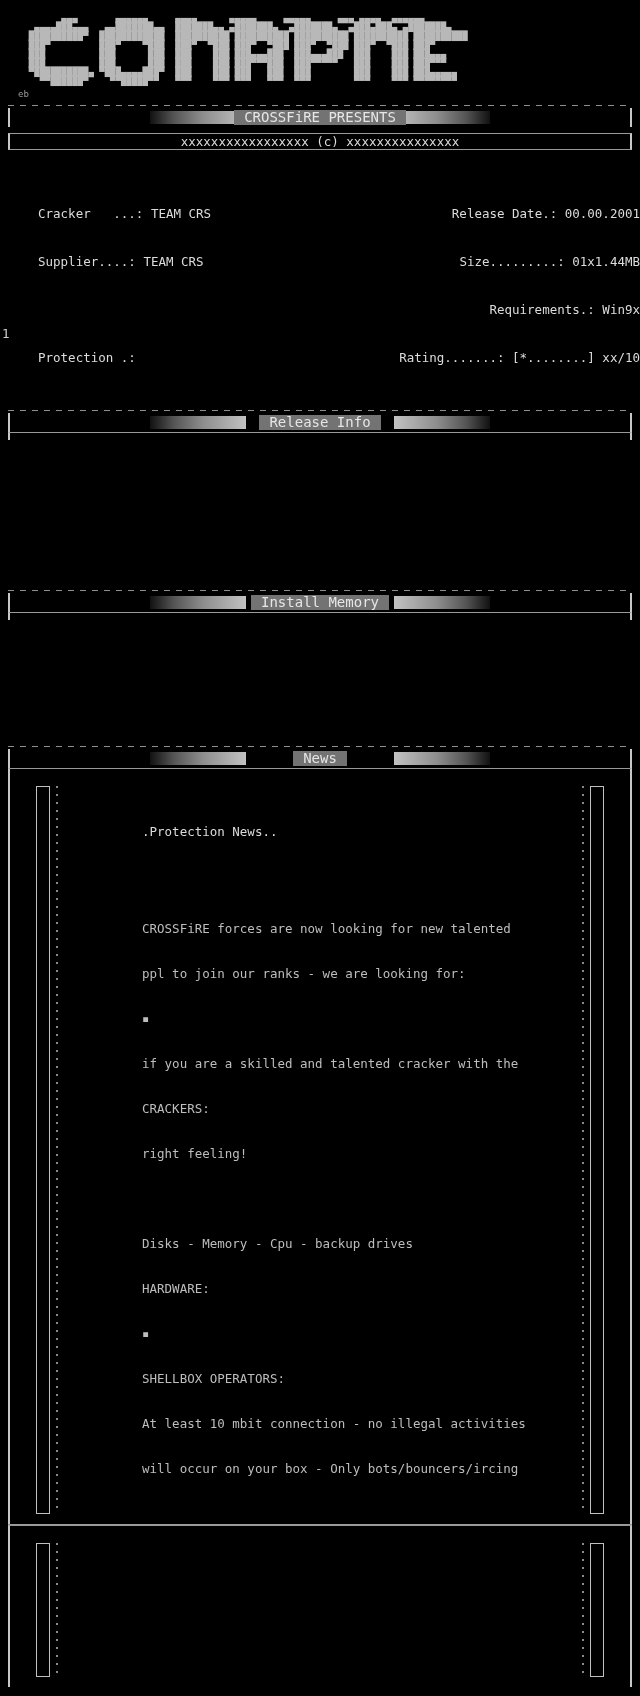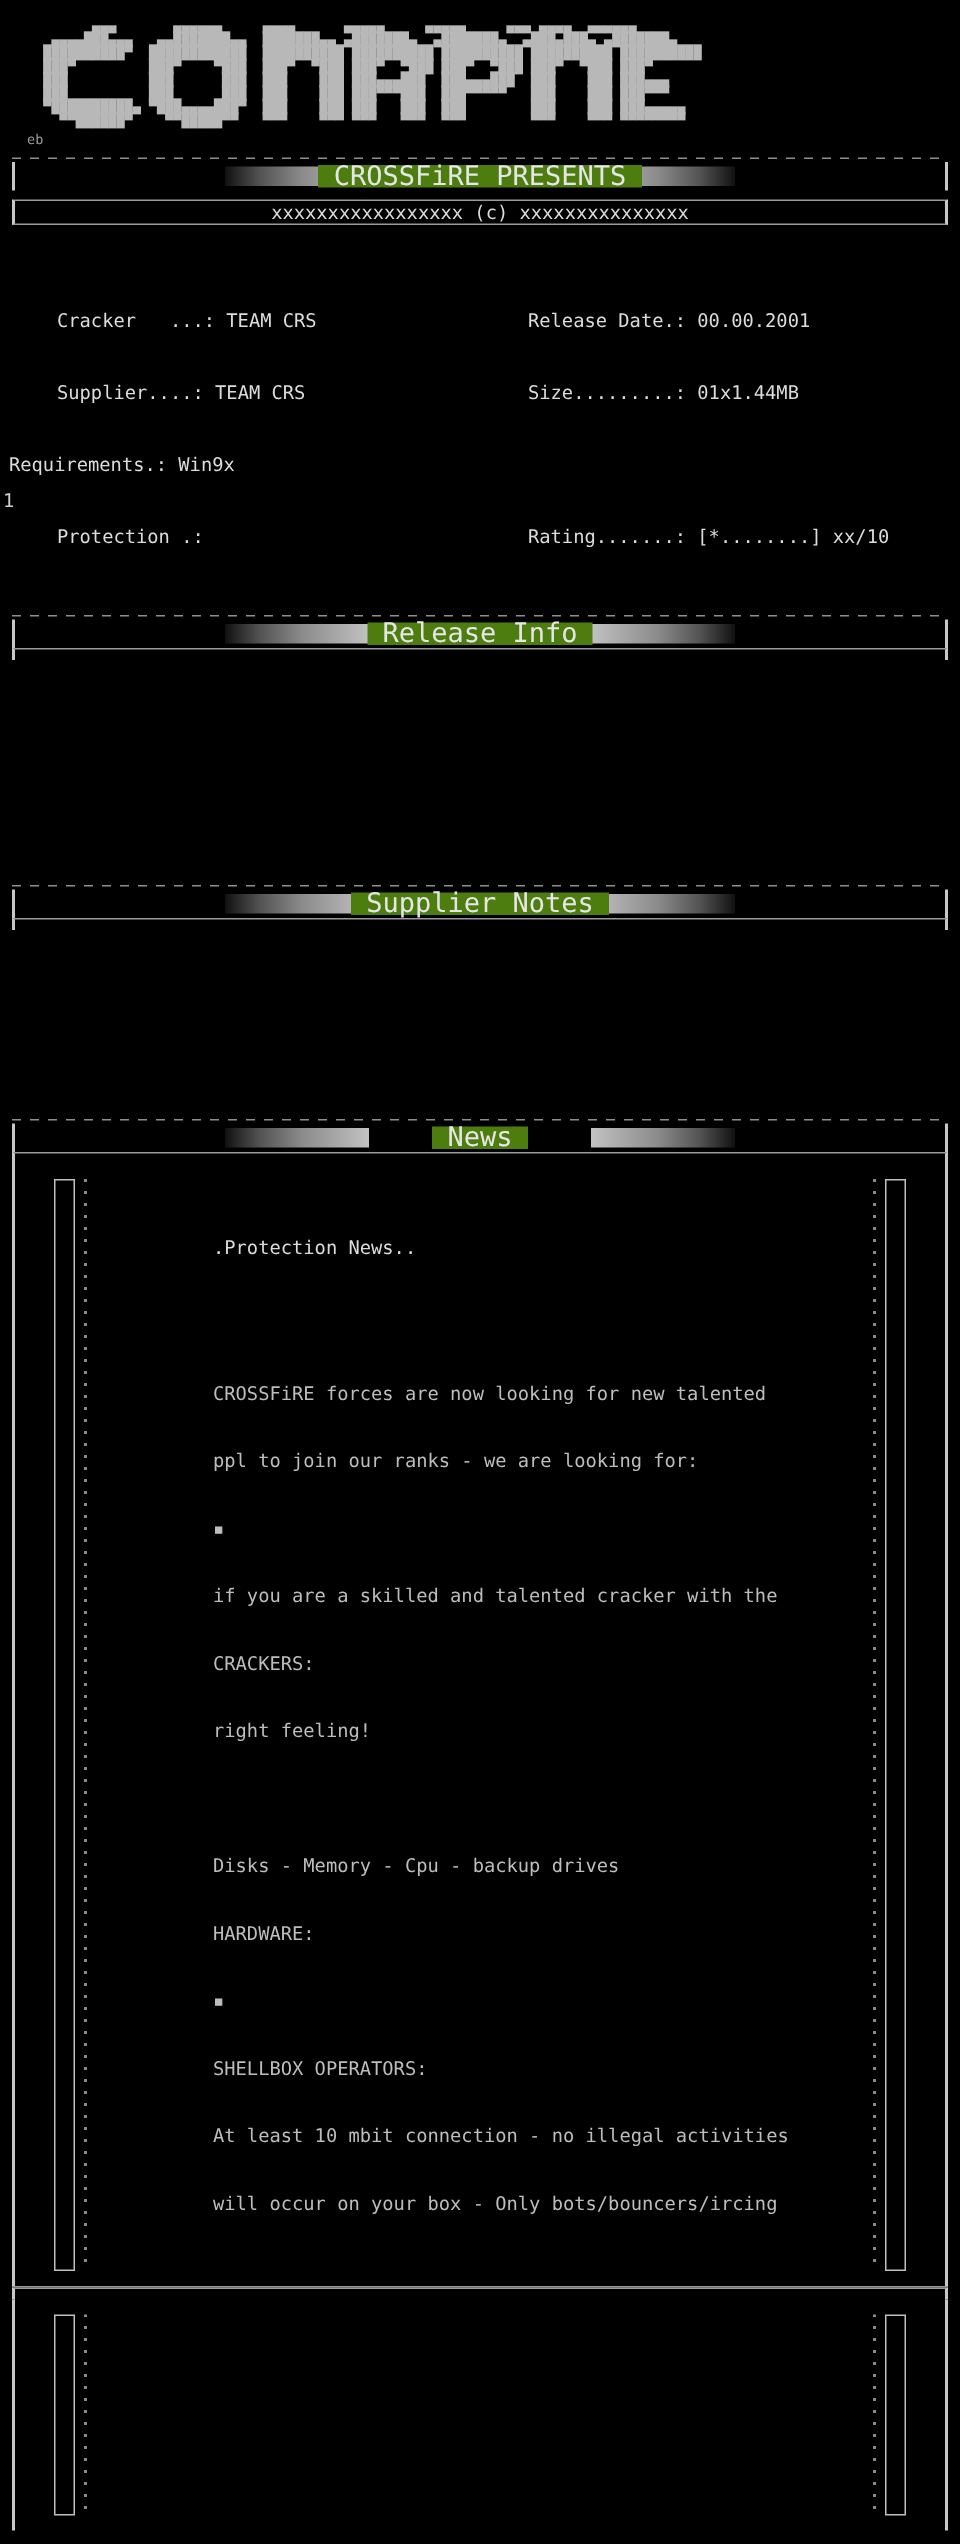--- a/index.html
+++ b/index.html
@@ -43,24 +43,24 @@
     background:
       repeating-linear-gradient(90deg,#9a9a9a 0 2px,#000 2px 4px);
   }
   .bar .grad-l{right:50%;margin-right:74px;
     background:linear-gradient(90deg,#111 0%,#555 25%,#8d8d8d 55%,#c2c2c2 100%);}
   .bar .grad-r{left:50%;margin-left:74px;
     background:linear-gradient(90deg,#c2c2c2 0%,#8d8d8d 45%,#555 75%,#111 100%);}
   .bar .btitle{
     position:relative;
     z-index:2;
-    background:#4d7c0f;
+    background:#737373;
     padding:0 10px;
     color:#e6e6e6;
-    font-size:18px;
+    font-size:14px;
     white-space:pre;
   }
   .bar-frame{
     margin:0 8px;
     border-left:2px solid #c8c8c8;
     border-right:2px solid #c8c8c8;
     height:8px;
     box-sizing:border-box;
   }
   .bar-top{
@@ -84,21 +84,21 @@
   .info{
     margin:8px 0 0 0;
     padding-left:6px;
     white-space:pre;
     color:#dcdcdc;
     font-size:12.5px;
     line-height:16px;
   }
   .info .row{display:flex;gap:16px;}
   .info .left{width:330px;padding-left:32px;box-sizing:border-box;}
-  .info .right{flex:1;}
+  .info .right{flex:1;text-align:right;}
   .info .edge{position:absolute;left:2px;color:#cfcfcf;}
 
   
   .panel{
     position:relative;
     margin:0 8px;
     border-left:2px solid #c8c8c8;
     border-right:2px solid #c8c8c8;
     box-sizing:border-box;
   }
@@ -204,21 +204,21 @@
     <div class="inner tall">
         <div class="body-text"></div>
       </div>
   </div>
 
   <div class="dash"></div>
 
   <div class="bar">
     <span class="grad-l"></span>
     <span class="grad-r"></span>
-    <span class="btitle">Supplier Notes</span>
+    <span class="btitle">Install Memory</span>
   </div>
   <div class="bar-frame bar-top"></div>
   <div class="panel" style="border-left:none;border-right:none;">
     <div class="inner tall2">
         <div class="body-text"></div>
       </div>
   </div>
 
   <div class="dash"></div>
 

